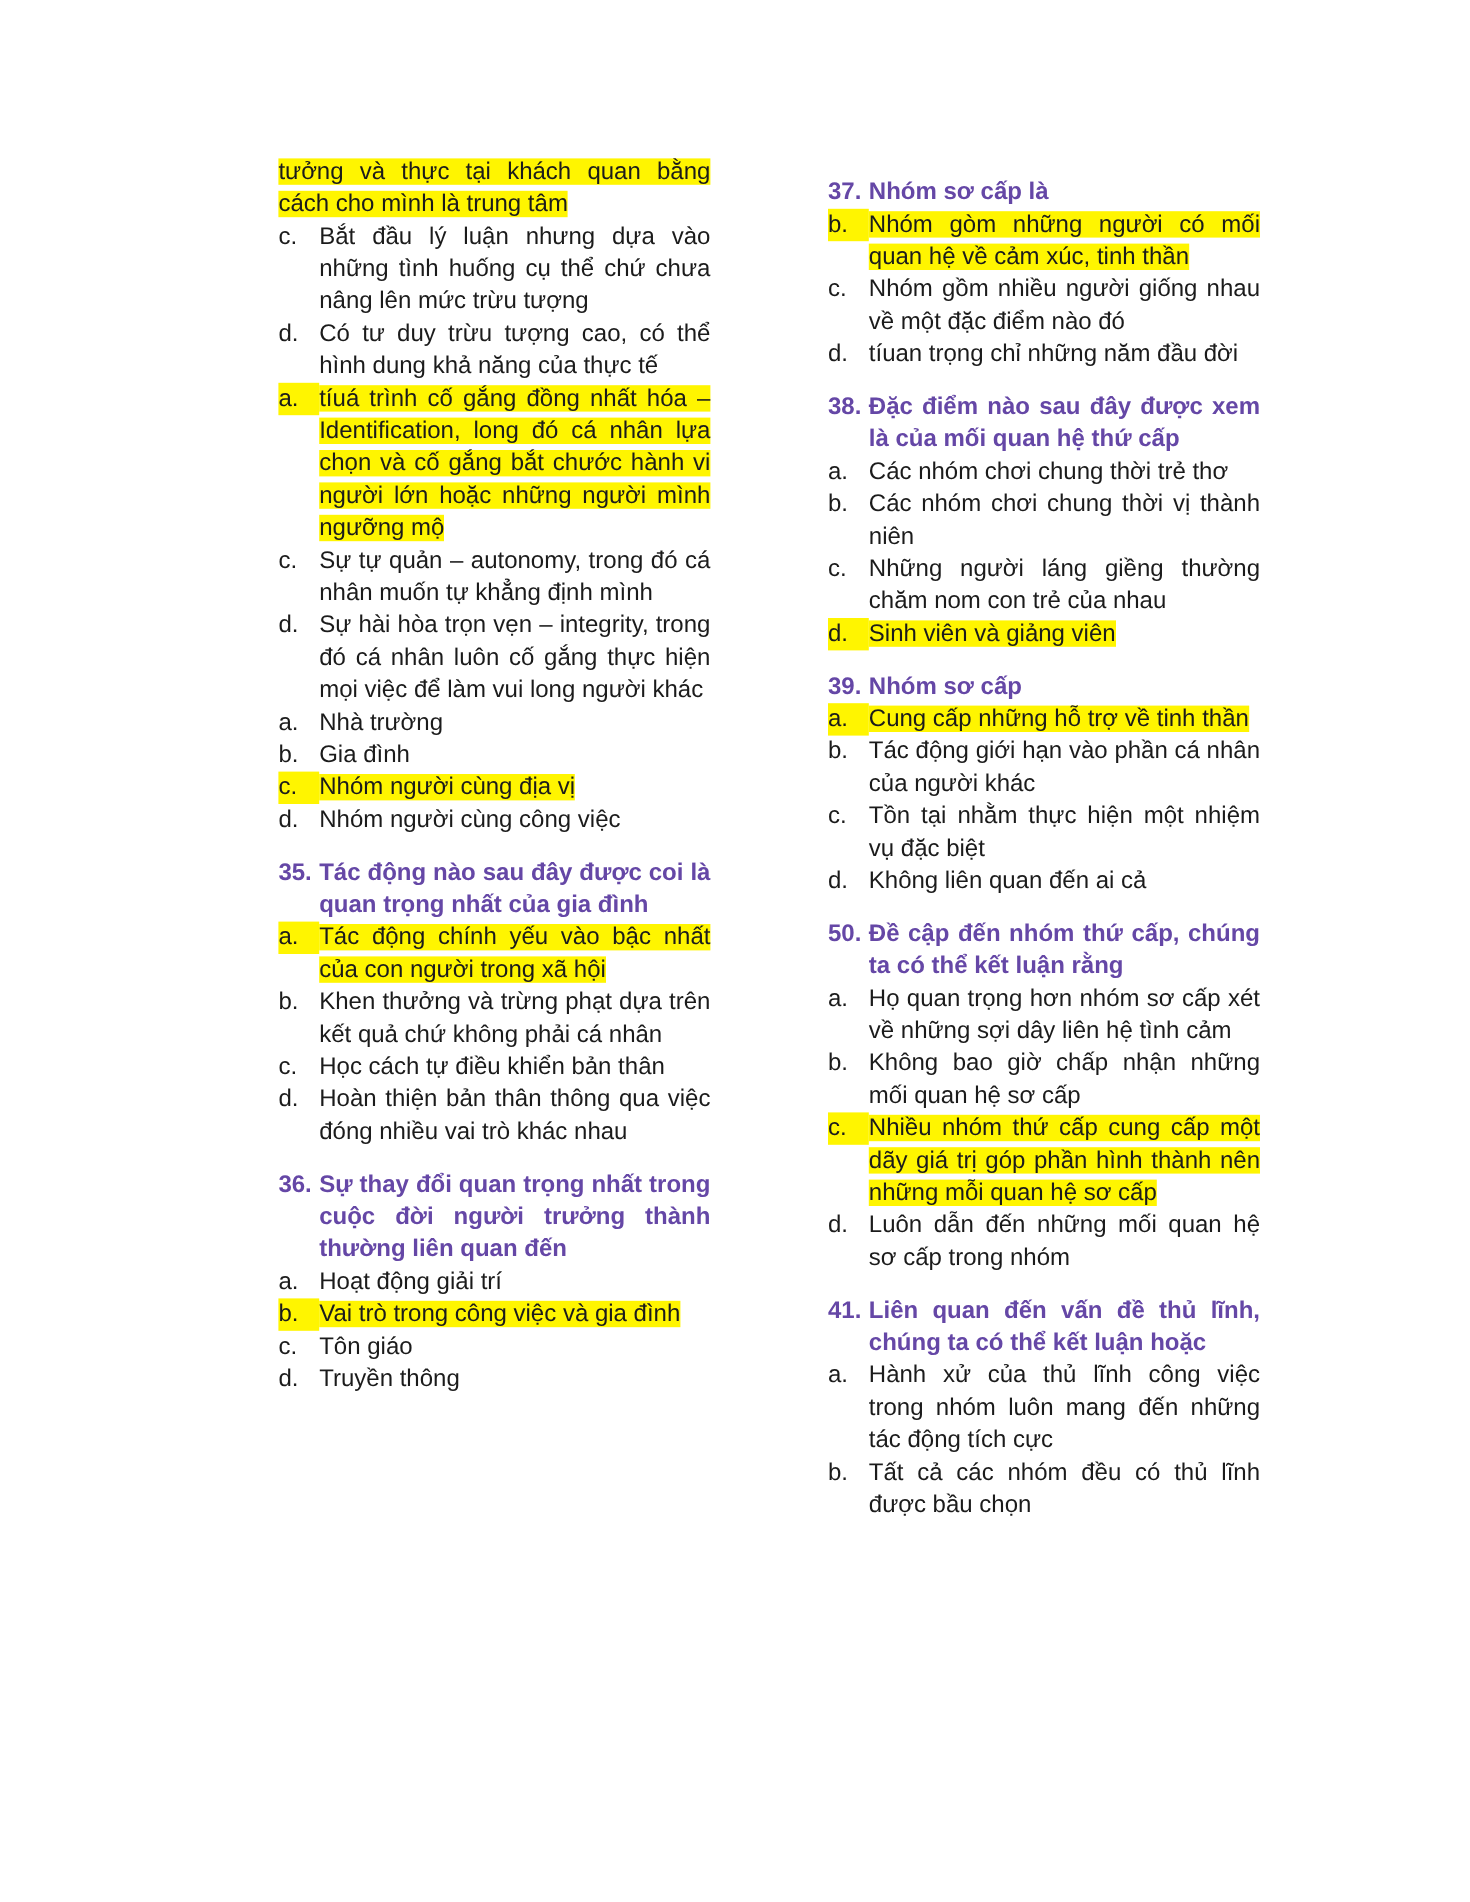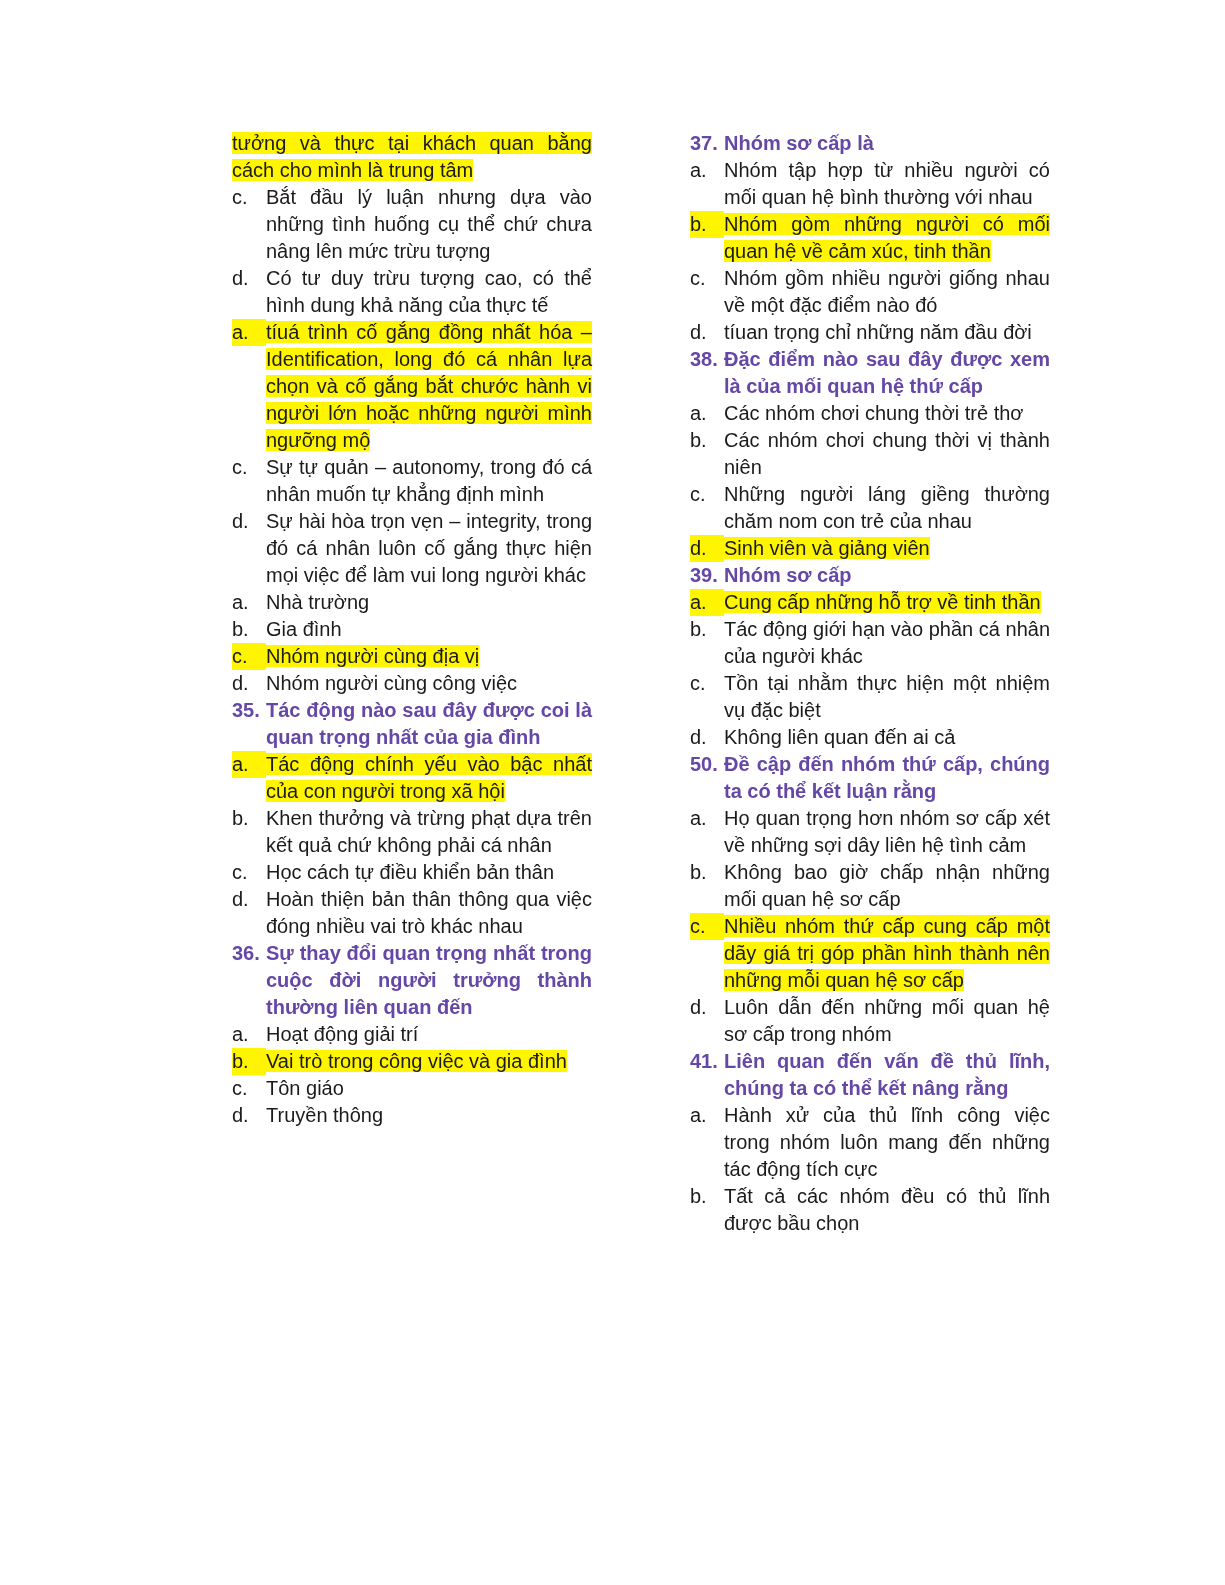--- a/index.html
+++ b/index.html
@@ -22,21 +22,21 @@
   .column { width: 360px; }
   .column p { margin: 0; font-size: 20px; line-height: 27px; }
 
   .question {
     font-weight: bold;
     color: #6547a6;
     text-align: justify;
     padding-left: 34px;
     text-indent: -34px;
   }
-  .q-num { display: inline-block; width: 34px; text-indent: 0; }
+  .q-num { display: inline-block; width: 34px; text-indent: 0; margin-top: 17px; }
 
   .option {
     margin-left: 38px;
     padding-left: 34px;
     text-indent: -34px;
     text-align: justify;
   }
   .letter { display: inline-block; width: 34px; text-indent: 0; }
 
   .continuation {
@@ -85,40 +85,39 @@
         <p class="option"><span class="letter">c.</span><span class="body">Học cách tự điều khiển bản thân</span></p>
         <p class="option"><span class="letter">d.</span><span class="body">Hoàn thiện bản thân thông qua việc đóng nhiều vai trò khác nhau</span></p>
         <p class="question"><span class="q-num">36.</span><span class="q-text">Sự thay đổi quan trọng nhất trong cuộc đời người trưởng thành thường liên quan đến</span></p>
         <p class="option"><span class="letter">a.</span><span class="body">Hoạt động giải trí</span></p>
         <p class="option hl"><span class="letter">b.</span><span class="body">Vai trò trong công việc và gia đình</span></p>
         <p class="option"><span class="letter">c.</span><span class="body">Tôn giáo</span></p>
         <p class="option"><span class="letter">d.</span><span class="body">Truyền thông</span></p>
       </div>
     <div class="column">
         <p class="question"><span class="q-num">37.</span><span class="q-text">Nhóm sơ cấp là</span></p>
-        <p class="option"><span class="letter">a.</span><span class="body">Nhóm tập hợp từ nhiều người có mối quan hệ bình thường với nhau</span></p>
         <p class="option hl"><span class="letter">b.</span><span class="body">Nhóm gòm những người có mối quan hệ về cảm xúc, tinh thần</span></p>
         <p class="option"><span class="letter">c.</span><span class="body">Nhóm gồm nhiều người giống nhau về một đặc điểm nào đó</span></p>
         <p class="option"><span class="letter">d.</span><span class="body">tíuan trọng chỉ những năm đầu đời</span></p>
         <p class="question"><span class="q-num">38.</span><span class="q-text">Đặc điểm nào sau đây được xem là của mối quan hệ thứ cấp</span></p>
         <p class="option"><span class="letter">a.</span><span class="body">Các nhóm chơi chung thời trẻ thơ</span></p>
         <p class="option"><span class="letter">b.</span><span class="body">Các nhóm chơi chung thời vị thành niên</span></p>
         <p class="option"><span class="letter">c.</span><span class="body">Những người láng giềng thường chăm nom con trẻ của nhau</span></p>
         <p class="option hl"><span class="letter">d.</span><span class="body">Sinh viên và giảng viên</span></p>
         <p class="question"><span class="q-num">39.</span><span class="q-text">Nhóm sơ cấp</span></p>
         <p class="option hl"><span class="letter">a.</span><span class="body">Cung cấp những hỗ trợ về tinh thần</span></p>
         <p class="option"><span class="letter">b.</span><span class="body">Tác động giới hạn vào phần cá nhân của người khác</span></p>
         <p class="option"><span class="letter">c.</span><span class="body">Tồn tại nhằm thực hiện một nhiệm vụ đặc biệt</span></p>
         <p class="option"><span class="letter">d.</span><span class="body">Không liên quan đến ai cả</span></p>
         <p class="question"><span class="q-num">50.</span><span class="q-text">Đề cập đến nhóm thứ cấp, chúng ta có thể kết luận rằng</span></p>
         <p class="option"><span class="letter">a.</span><span class="body">Họ quan trọng hơn nhóm sơ cấp xét về những sợi dây liên hệ tình cảm</span></p>
         <p class="option"><span class="letter">b.</span><span class="body">Không bao giờ chấp nhận những mối quan hệ sơ cấp</span></p>
         <p class="option hl"><span class="letter">c.</span><span class="body">Nhiều nhóm thứ cấp cung cấp một dãy giá trị góp phần hình thành nên những mỗi quan hệ sơ cấp</span></p>
         <p class="option"><span class="letter">d.</span><span class="body">Luôn dẫn đến những mối quan hệ sơ cấp trong nhóm</span></p>
-        <p class="question"><span class="q-num">41.</span><span class="q-text">Liên quan đến vấn đề thủ lĩnh, chúng ta có thể kết nâng rằng</span></p>
+        <p class="question"><span class="q-num">41.</span><span class="q-text">Liên quan đến vấn đề thủ lĩnh, chúng ta có thể kết luận hoặc</span></p>
         <p class="option"><span class="letter">a.</span><span class="body">Hành xử của thủ lĩnh công việc trong nhóm luôn mang đến những tác động tích cực</span></p>
         <p class="option"><span class="letter">b.</span><span class="body">Tất cả các nhóm đều có thủ lĩnh được bầu chọn</span></p>
       </div>
   </div>
   <div class="footer-bar"></div>
   <div class="footer-specks">
       <span style="background: rgb(68, 114, 196);"></span>
       <span style="background: rgb(237, 125, 49);"></span>
       <span style="background: rgb(112, 173, 71);"></span>
       <span style="background: rgb(255, 80, 80);"></span>

